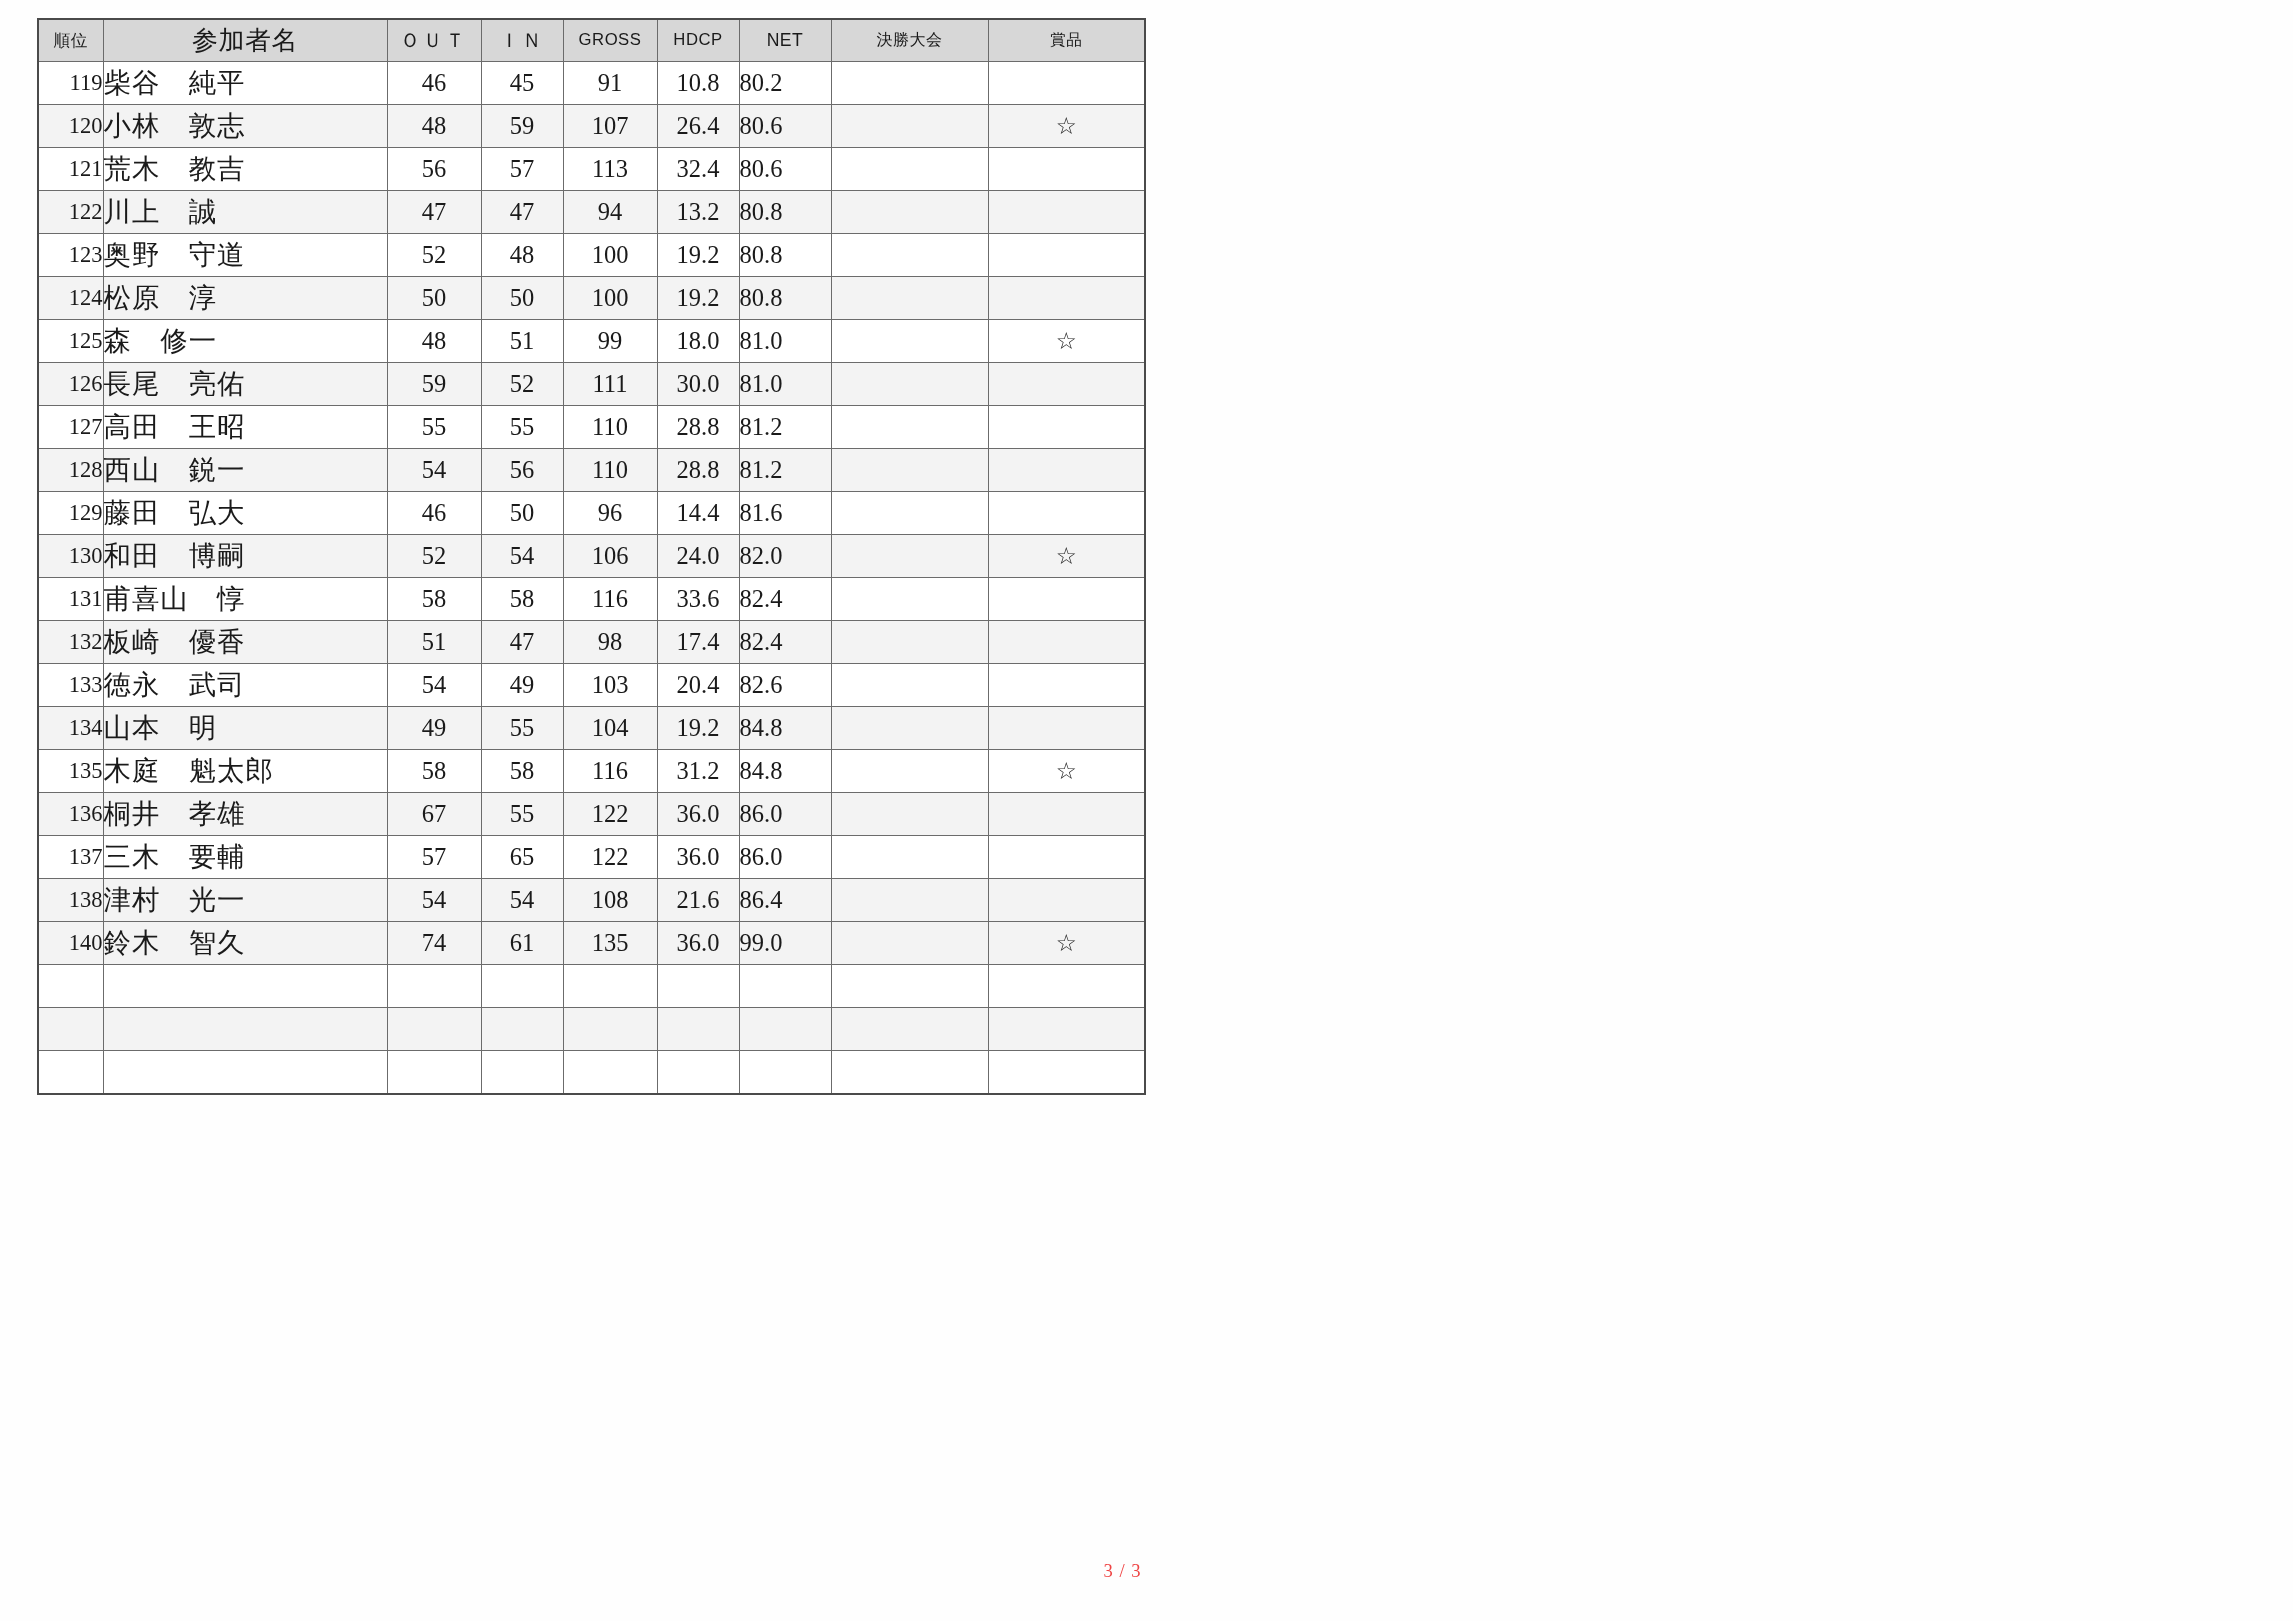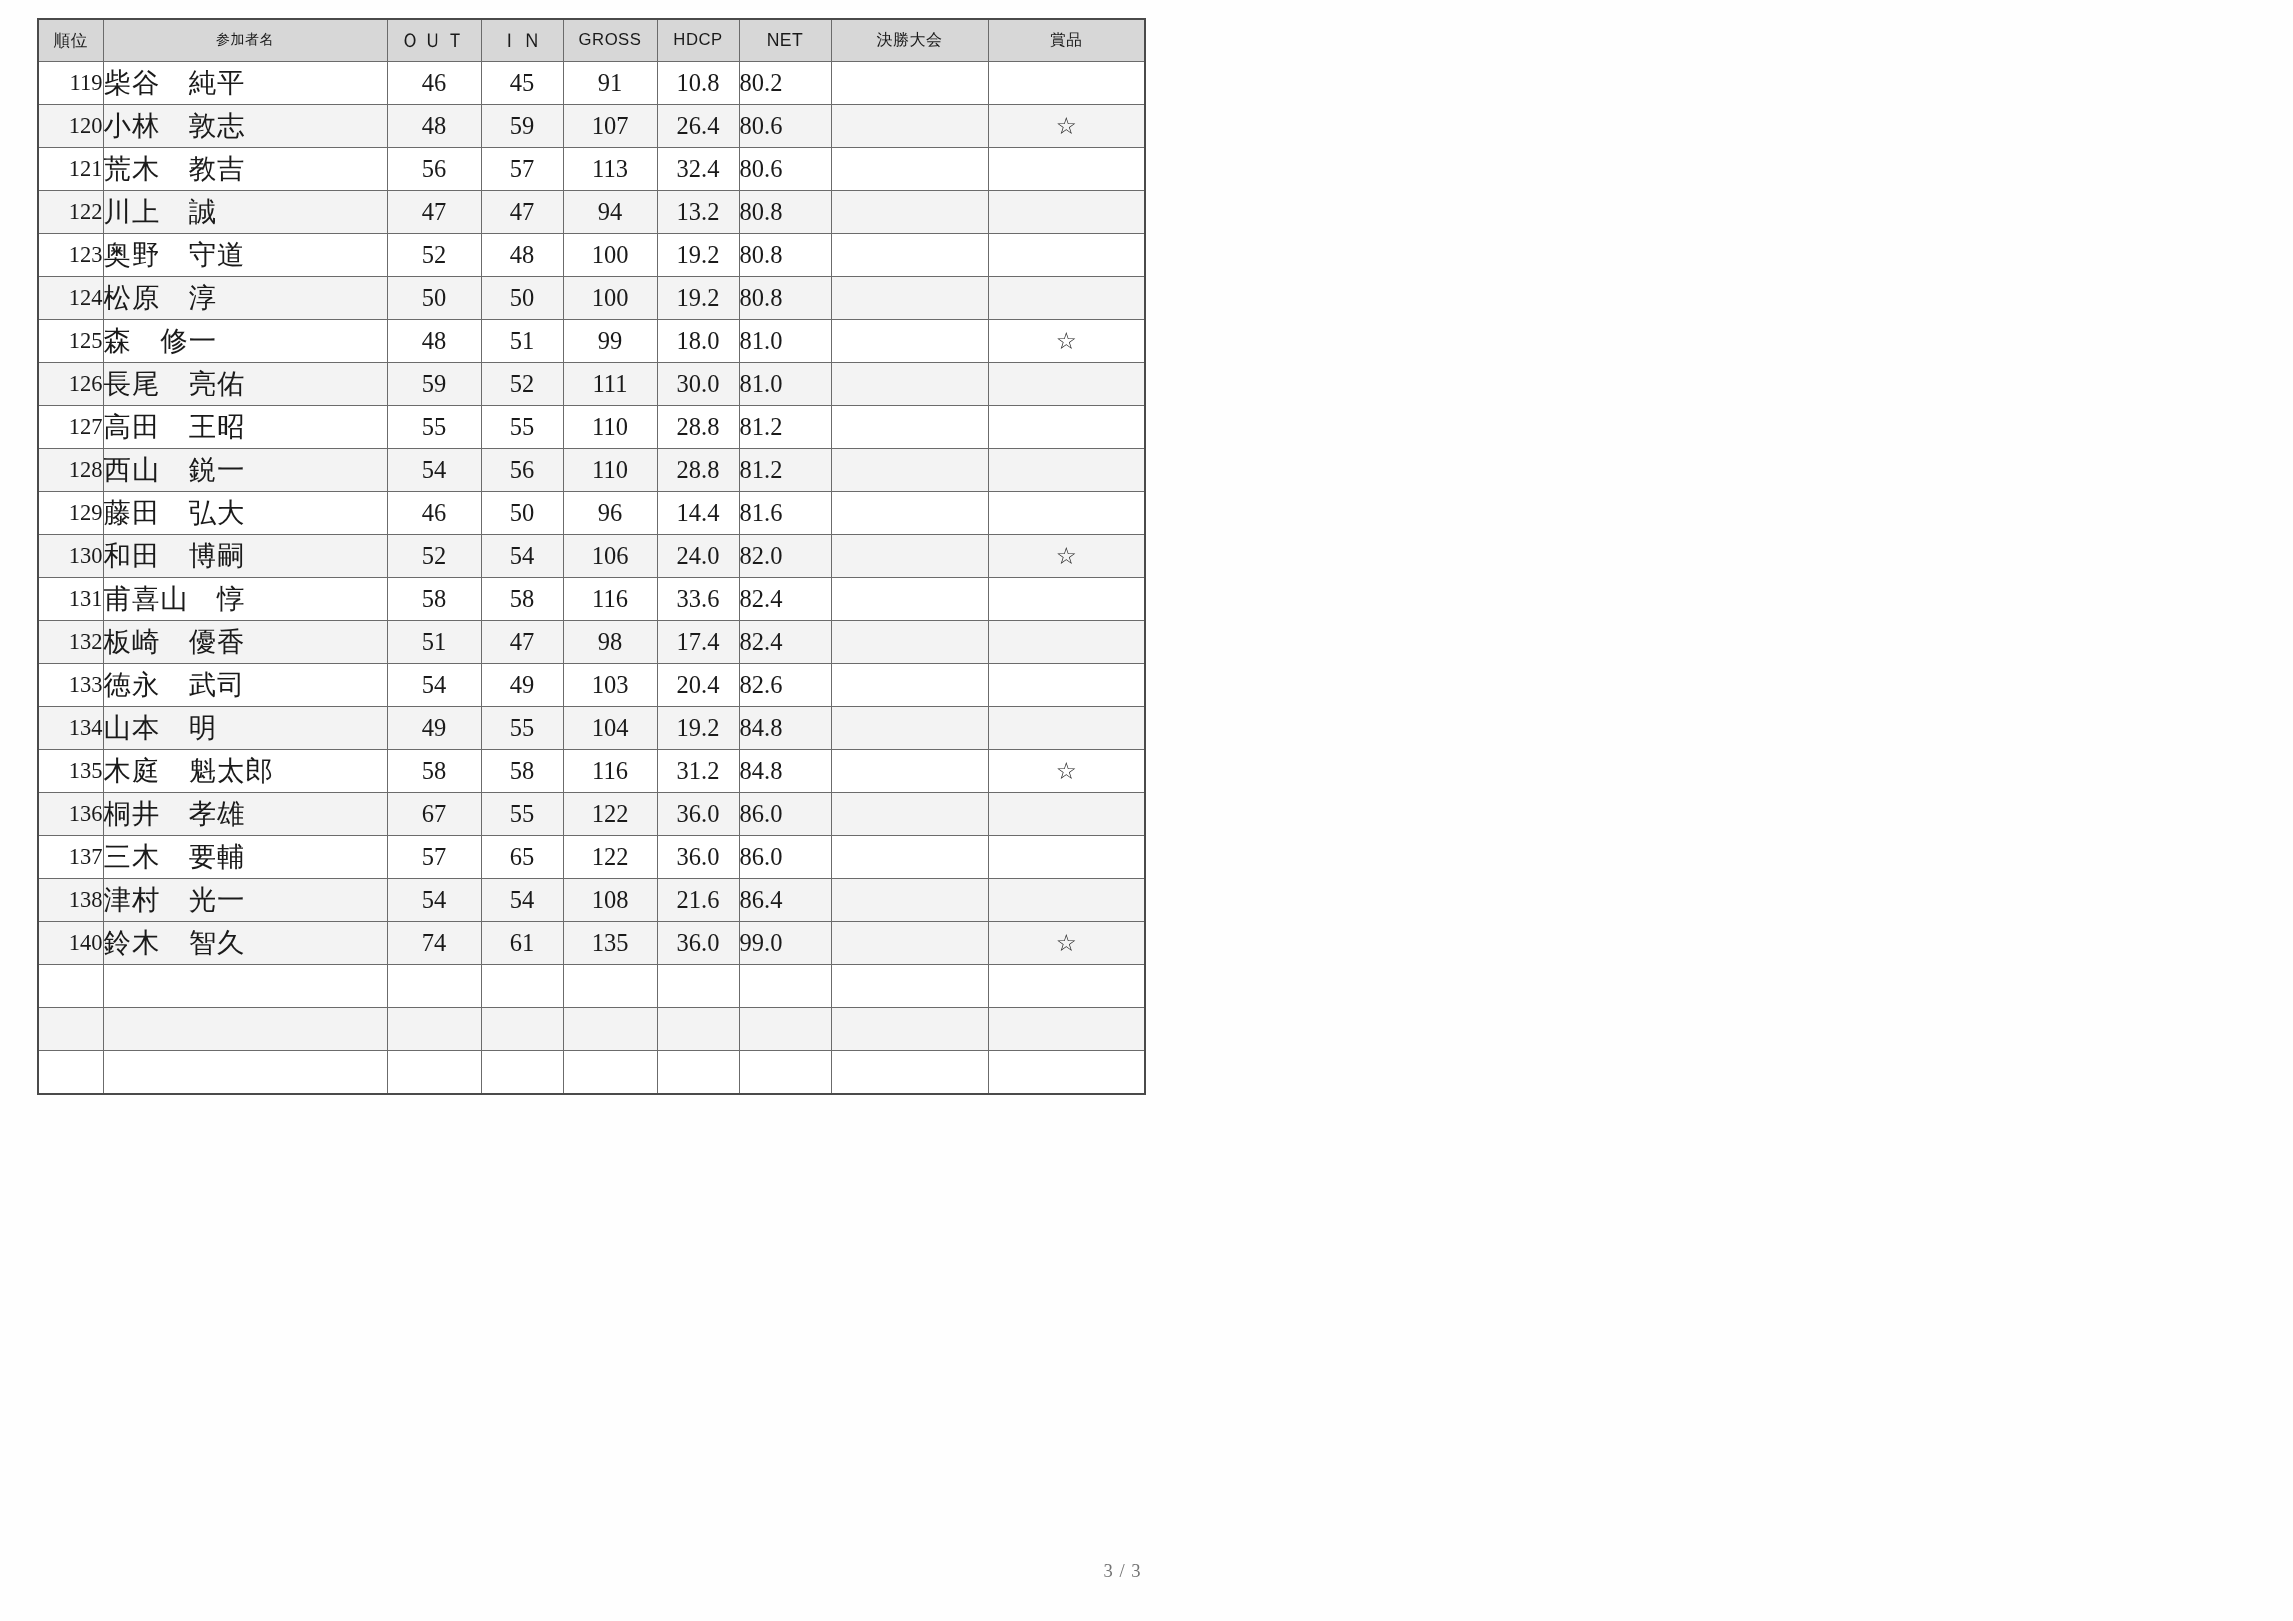--- a/index.html
+++ b/index.html
@@ -55,21 +55,21 @@
 
   thead th {
     background: #d7d7d7;
     font-size: 17.6px;
     text-align: center;
     height: 41px;
     font-weight: bold;
     letter-spacing: 0.5px;
   }
   thead th.hd-rank { font-size: 16.7px; }
-  thead th.hd-name { font-size: 14px; }
+  thead th.hd-name { font-size: 26px; }
   thead th.hd-out,
   thead th.hd-in { font-size: 19.6px; letter-spacing: 2.9px; }
   thead th.hd-gross { font-size: 16.7px; }
   thead th.hd-hdcp { font-size: 16.7px; }
   thead th.hd-net { font-size: 17.6px; }
   thead th.hd-final { font-size: 16px; }
   thead th.hd-prize { font-size: 15.7px; }
 
   
   col.c-rank  { width: 65px; }
@@ -135,21 +135,21 @@
     transform: translateX(-412px);
   }
 
   .page-footer {
     position: absolute;
     left: 0;
     top: 1560px;
     width: 2294px;
     text-align: center;
     font-size: 18.6px;
-    color: #737373;
+    color: #ef4444;
     font-family: "Liberation Serif", "DejaVu Serif", serif;
     letter-spacing: 1px;
   }
   .page-footer .inner {
     display: inline-block;
     transform: translateX(-24.5px);
   }
 </style>
 </head>
 <body>

